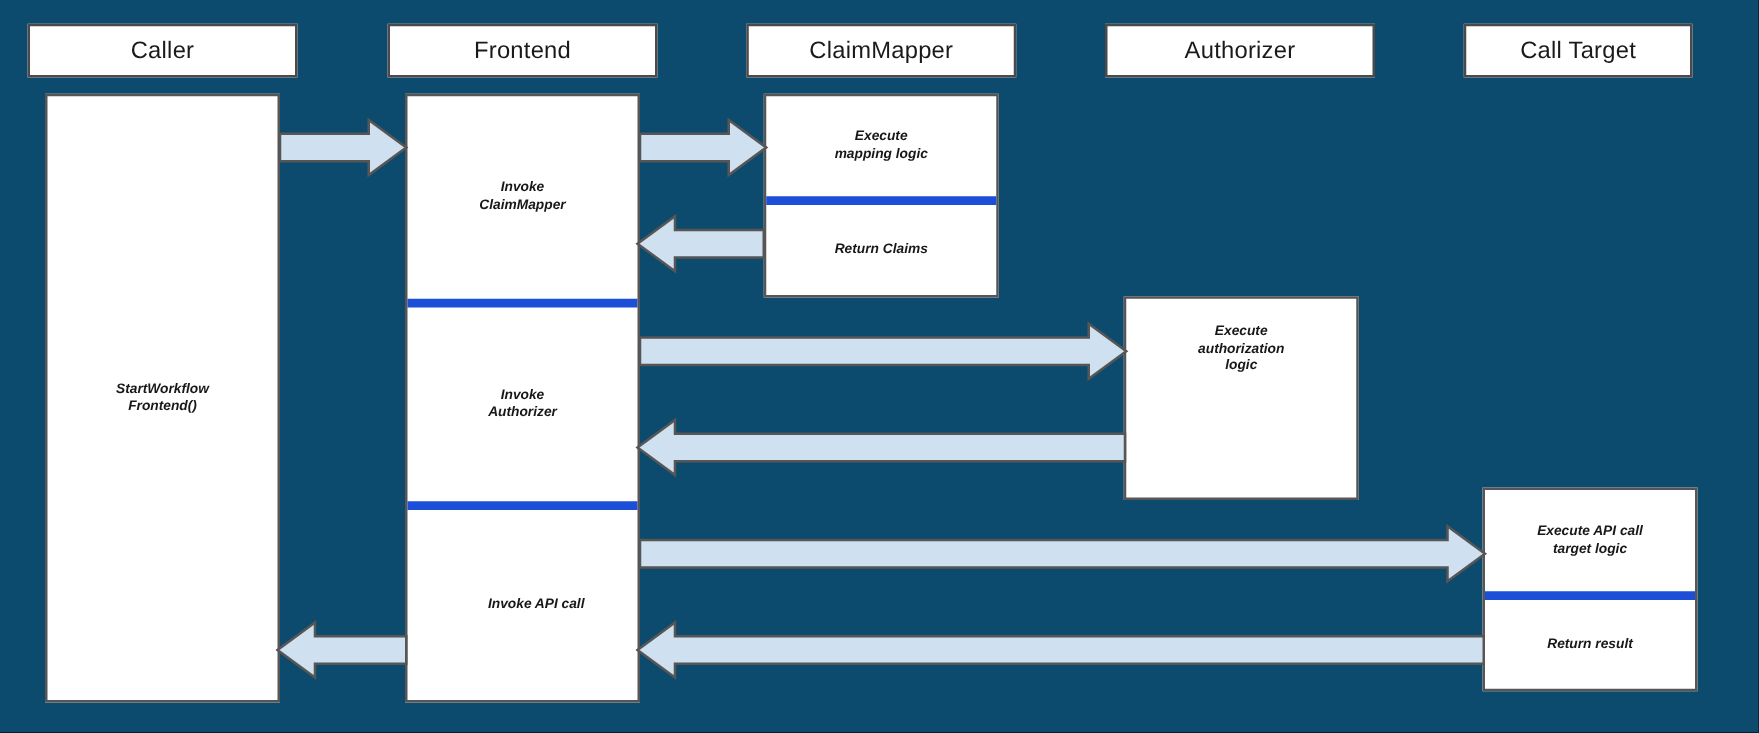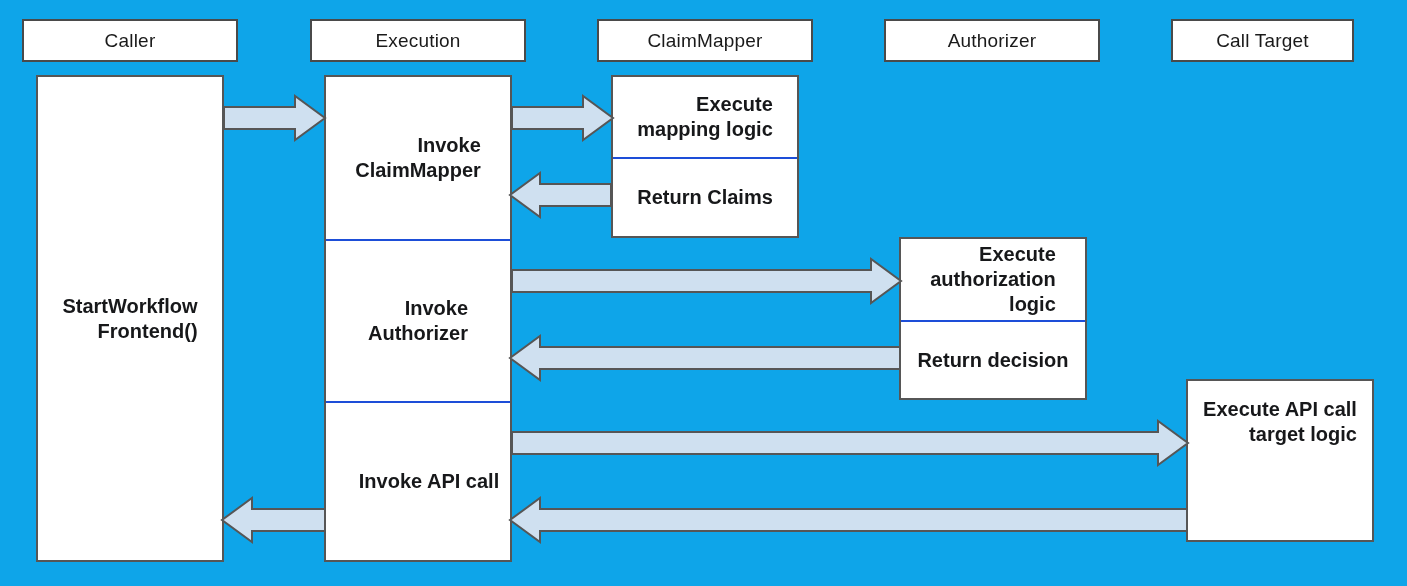--- a/index.html
+++ b/index.html
@@ -7,21 +7,21 @@
     padding: 0;
     background: #000000;
   }
   body {
     font-family: "Liberation Sans", sans-serif;
   }
   #diagram {
     position: relative;
     width: 1407px;
     height: 586px;
-    background: #0ea5e9;
+    background: #0c4a6e;
     overflow: hidden;
   }
 
   
   .lifeline-header {
     position: absolute;
     background: #ffffff;
     border: 2px solid #4a4a4a;
     box-sizing: border-box;
     display: flex;
@@ -41,31 +41,32 @@
     border: 2px solid #565656;
     box-sizing: border-box;
     display: flex;
     flex-direction: column;
   }
   .act-cell {
     flex: 1 1 auto;
     display: flex;
     align-items: center;
     justify-content: center;
-    text-align: right;
+    text-align: center;
     color: #17181a;
-    font-size: 20px;
+    font-size: 11px;
     font-weight: bold;
     line-height: 1.25;
     padding: 0 6px;
     box-sizing: border-box;
     font-family: "Liberation Sans", sans-serif;
+    font-style: italic;
   }
   .act-cell + .act-cell {
-    border-top: 2px solid #1d4ed8;
+    border-top: 7px solid #1d4ed8;
   }
 
   
   .arrow {
     position: absolute;
   }
   .arrow svg {
     display: block;
     width: 100%;
     height: 100%;
@@ -75,21 +76,21 @@
 </head>
 <body>
 
 <div id="diagram">
 
   <div class="lifeline-header" style="left:22px; top:19px; width:216px; height:43px;">
     <span>Caller</span>
   </div>
 
   <div class="lifeline-header" style="left:310px; top:19px; width:216px; height:43px;">
-    <span>Execution</span>
+    <span>Frontend</span>
   </div>
 
   <div class="lifeline-header" style="left:597px; top:19px; width:216px; height:43px;">
     <span>ClaimMapper</span>
   </div>
 
   <div class="lifeline-header" style="left:884px; top:19px; width:216px; height:43px;">
     <span>Authorizer</span>
   </div>
 
@@ -113,26 +114,26 @@
   <div class="activation" style="left:611px; top:75px; width:188px; height:163px;">
     <div class="act-cell" style="white-space:pre-line; flex:0 0 80px;">Execute
 mapping logic</div>
     <div class="act-cell" style="white-space:pre-line;">Return Claims</div>
   </div>
 
   <div class="activation" style="left:899px; top:237px; width:188px; height:163px;">
     <div class="act-cell" style="white-space:pre-line; flex:0 0 81px;">Execute
 authorization
 logic</div>
-    <div class="act-cell" style="white-space:pre-line;">Return decision</div>
   </div>
 
-  <div class="activation" style="left:1186px; top:379px; width:188px; height:163px;">
+  <div class="activation" style="left:1186px; top:390px; width:172px; height:163px;">
     <div class="act-cell" style="white-space:pre-line; flex:0 0 81px;">Execute API call
 target logic</div>
+    <div class="act-cell" style="white-space:pre-line;">Return result</div>
   </div>
 
   <div class="arrow" style="left:224px; top:96px; width:101px; height:44px;">
     <svg viewBox="0 0 101 44" preserveAspectRatio="none">
       <polygon points="0,11 71,11 71,0 101,22 71,44 71,33 0,33" fill="#cfe0f0" stroke="#565656" stroke-width="2" stroke-linejoin="miter"></polygon>
     </svg>
   </div>
 
   <div class="arrow" style="left:512px; top:96px; width:101px; height:44px;">
     <svg viewBox="0 0 101 44" preserveAspectRatio="none">

